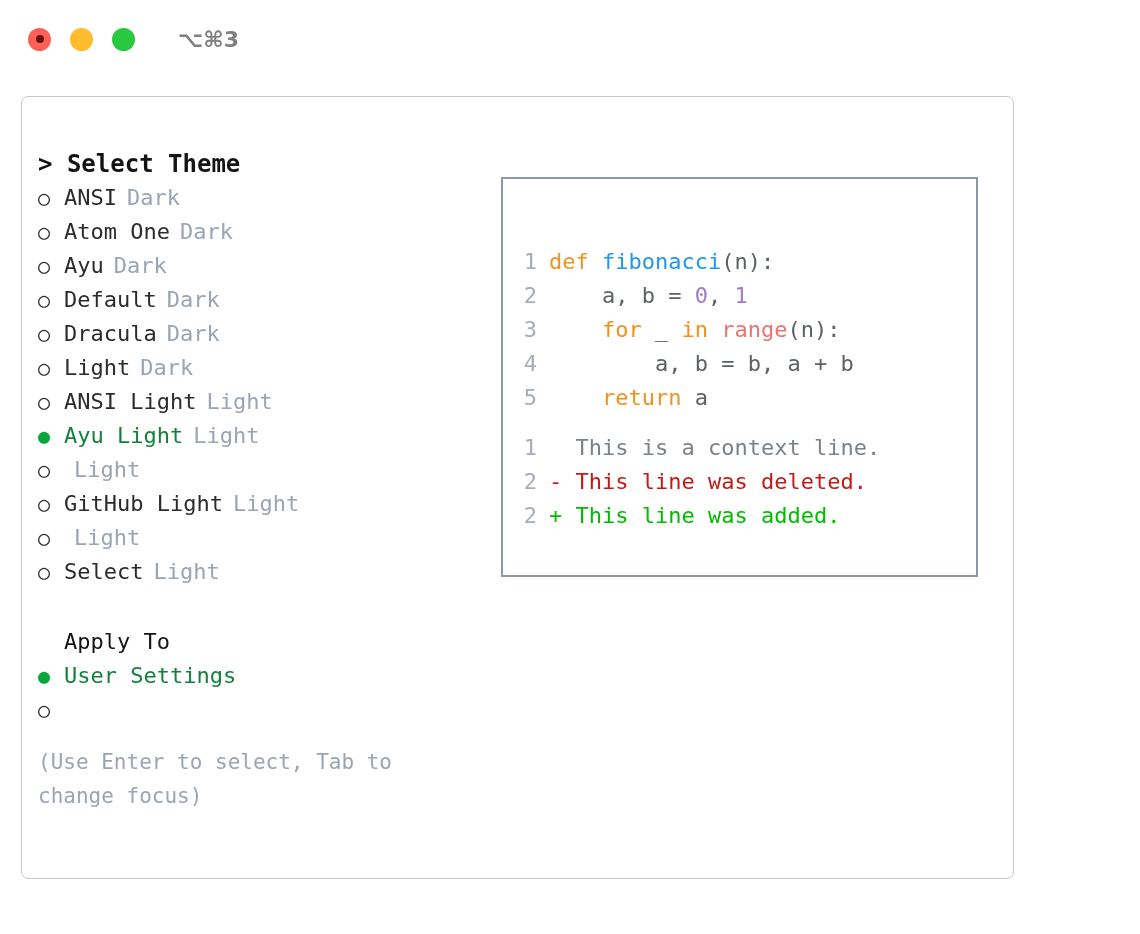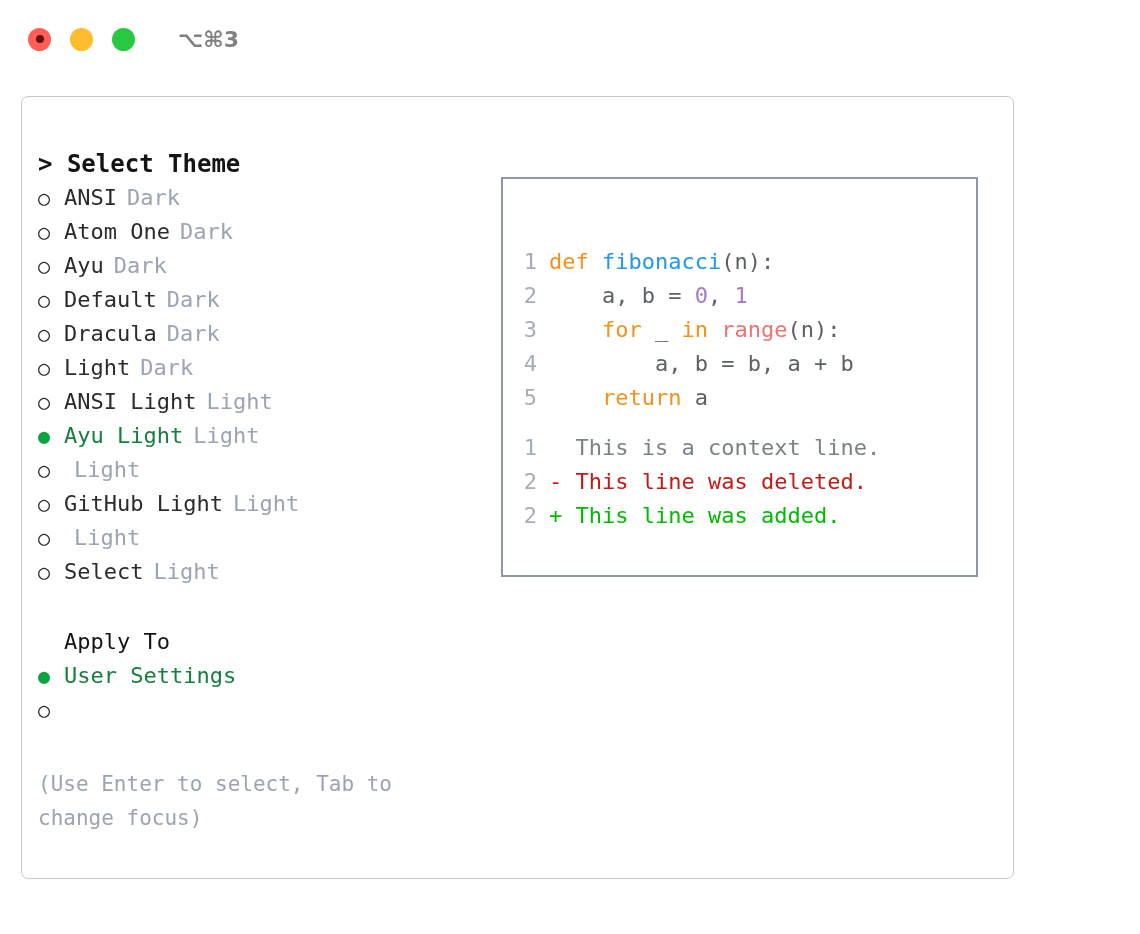--- a/index.html
+++ b/index.html
@@ -131,21 +131,21 @@
 
   .apply-title {
     font-size: 22px;
     color: #141414;
     line-height: 34px;
     padding-left: 26px;
     white-space: pre;
   }
 
   .hint {
-    margin-top: 40px;
+    margin-top: 18px;
     font-size: 21px;
     color: #9aa4b2;
     line-height: 34px;
     width: 410px;
     white-space: pre-wrap;
   }
 
   
   .right-pane {
     position: absolute;

